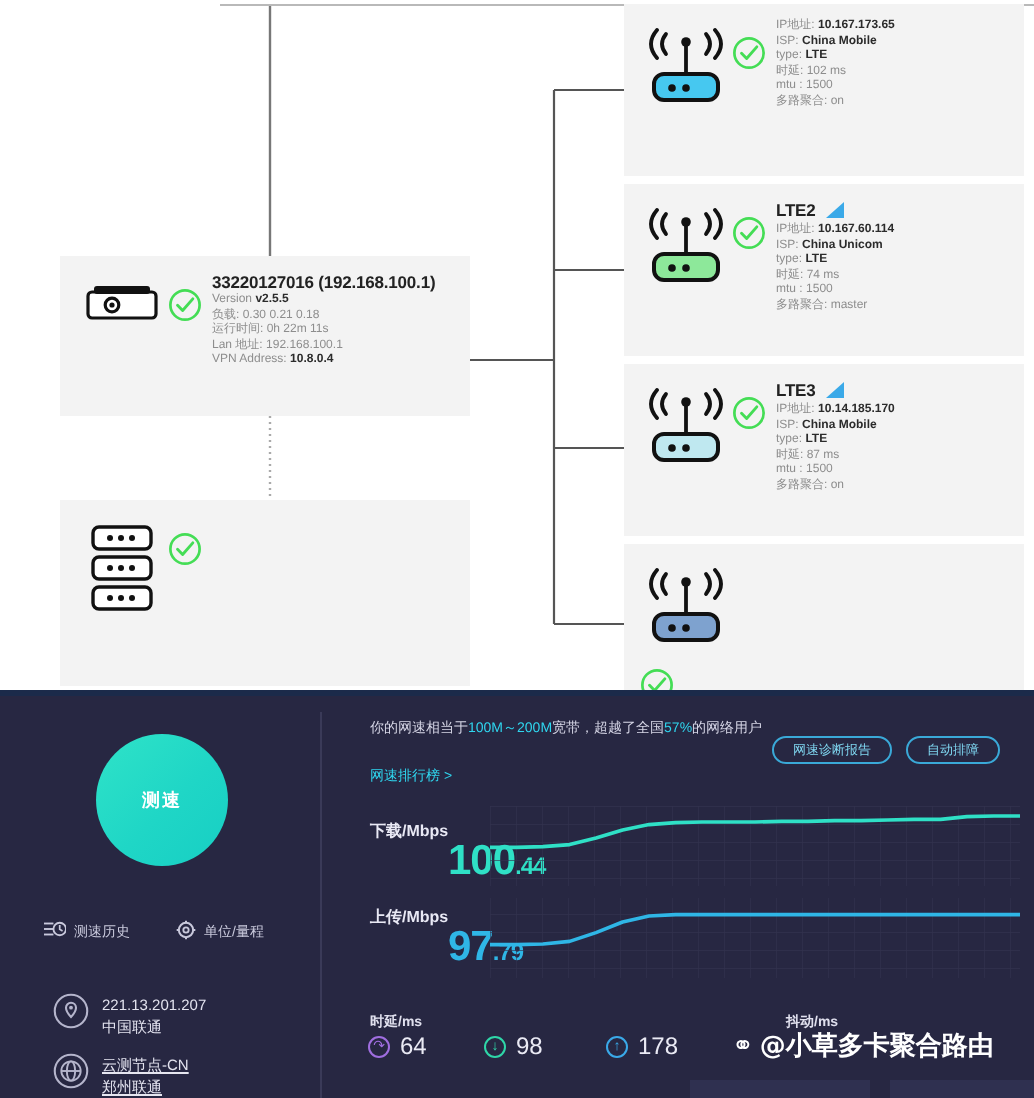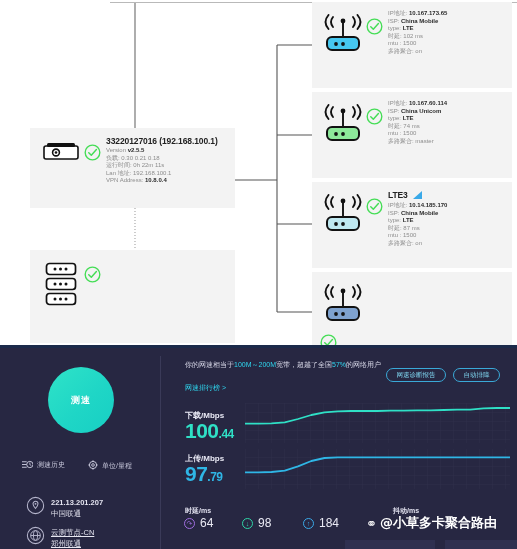--- a/index.html
+++ b/index.html
@@ -78,21 +78,21 @@
     color:#ffffff; font-size:9px; font-weight:bold; letter-spacing:1px;text-align:right;
   }
   .st-linkrow { position:absolute; display:flex; align-items:center; gap:4px; font-size:7px; color:#c9c9dc; }
   #st-history { left: 22px; top: 112px; }
   #st-units   { left: 88px; top: 112px; }
 
   .st-info { position:absolute; display:flex; align-items:center; gap:6px; }
   #st-info-ip  { left: 26px; top: 148px; }
   #st-info-node{ left: 26px; top: 178px; text-decoration: underline; }
   .st-info-txt { font-size:7.5px; line-height:11px; color:#e3e3ef; }
-  .st-info-txt .b1 { font-weight:bold; }
+  .st-info-txt .b1 { font-weight:normal; }
 
   
   #st-right { position: absolute; left: 160px; top: 0; width: 357px; height: 204px; }
   #st-headline {
     position:absolute; left: 25px; top: 12px; width: 200px;
     font-size: 7px; line-height: 10.5px; color:#d6d6e6;
   }
   #st-headline .hl { color:#2fd6ef; }
   #st-rank {
     position:absolute; left:25px; top:35px; font-size:7px; color:#2fd6ef;
@@ -102,21 +102,21 @@
     border:1px solid #3aa9d8; border-radius:8px;
     color:#7fd6f0; font-size:6.5px;
     display:flex; align-items:center; justify-content:center;
     background: transparent;
   }
   #st-btn-report { left: 226px; width: 60px; }
   #st-btn-auto   { left: 293px; width: 47px; }
 
   .st-metric-label { position:absolute; font-size:8px; font-weight:bold; color:#e9e9f5; }
   .st-metric-value { position:absolute; font-weight:bold; letter-spacing:-0.5px;}
-  .st-metric-value .big { font-size:21px; }
+  .st-metric-value .big { font-size:21px;margin-left:39px; }
   .st-metric-value .dec { font-size:12px; }
   #st-dl-label { left:25px; top: 62px; }
   #st-dl-value { left:25px; top: 71px; color:#2fe0c6; }
   #st-ul-label { left:25px; top: 105px; }
   #st-ul-value { left:25px; top: 114px; color:#2fb6e6; }
 
   #st-charts { position:absolute; left: 85px; top: 55px; width: 265px; height: 90px; }
 
   #st-lat-label { position:absolute; left: 25px; top: 158px; font-size:7px; font-weight:bold; color:#e0e0ee;}
   #st-jit-label { position:absolute; left: 233px; top: 158px; font-size:7px; font-weight:bold; color:#e0e0ee;}
@@ -282,20 +282,28 @@
           <circle cx="21" cy="30" r="1.9" fill="#111"></circle>
       </svg>
     </div>
     <div class="card-check">
       <svg width="17" height="17" viewBox="0 0 20 20">
         <circle cx="10" cy="10" r="8.6" fill="none" stroke="#44dd55" stroke-width="1.6"></circle>
         <path d="M5.6 10.2 L8.6 13.2 L14.6 6.4" fill="none" stroke="#44dd55" stroke-width="1.7" stroke-linecap="round" stroke-linejoin="round"></path>
       </svg>
     </div>
     <div class="card-body">
+      <div class="card-title">
+        <span>LTE2</span>
+        <span class="sig">
+          <svg width="9" height="8" viewBox="0 0 9 8">
+              <path d="M0 8 L9 0 L9 8 Z" fill="#3aa9e8"></path>
+            </svg>
+        </span>
+      </div>
       <div class="row"><span>IP地址:</span> <b>10.167.60.114</b></div>
       <div class="row"><span>ISP:</span> <b>China Unicom</b></div>
       <div class="row"><span>type:</span> <b>LTE</b></div>
       <div class="row"><span>时延:</span> <span>74 ms</span></div>
       <div class="row"><span>mtu :</span> <span>1500</span></div>
       <div class="row"><span>多路聚合:</span> <span>master</span></div>
     </div>
   </div>
 
   <div class="card" id="node-lte3">
@@ -483,21 +491,21 @@
     <div class="st-lat" id="st-lat-1">
       <span class="st-ring ring-purple">↷</span>
       <span>64</span>
     </div>
     <div class="st-lat" id="st-lat-2">
       <span class="st-ring ring-green">↓</span>
       <span>98</span>
     </div>
     <div class="st-lat" id="st-lat-3">
       <span class="st-ring ring-blue">↑</span>
-      <span>184</span>
+      <span>178</span>
     </div>
 
     <div id="st-watermark">
       <span>⚭</span>
       <span>@小草多卡聚合路由</span>
     </div>
 
     <div id="st-bottom-boxes">
       <div class="st-bb" id="st-bb1"></div>
       <div class="st-bb" id="st-bb2"></div>

